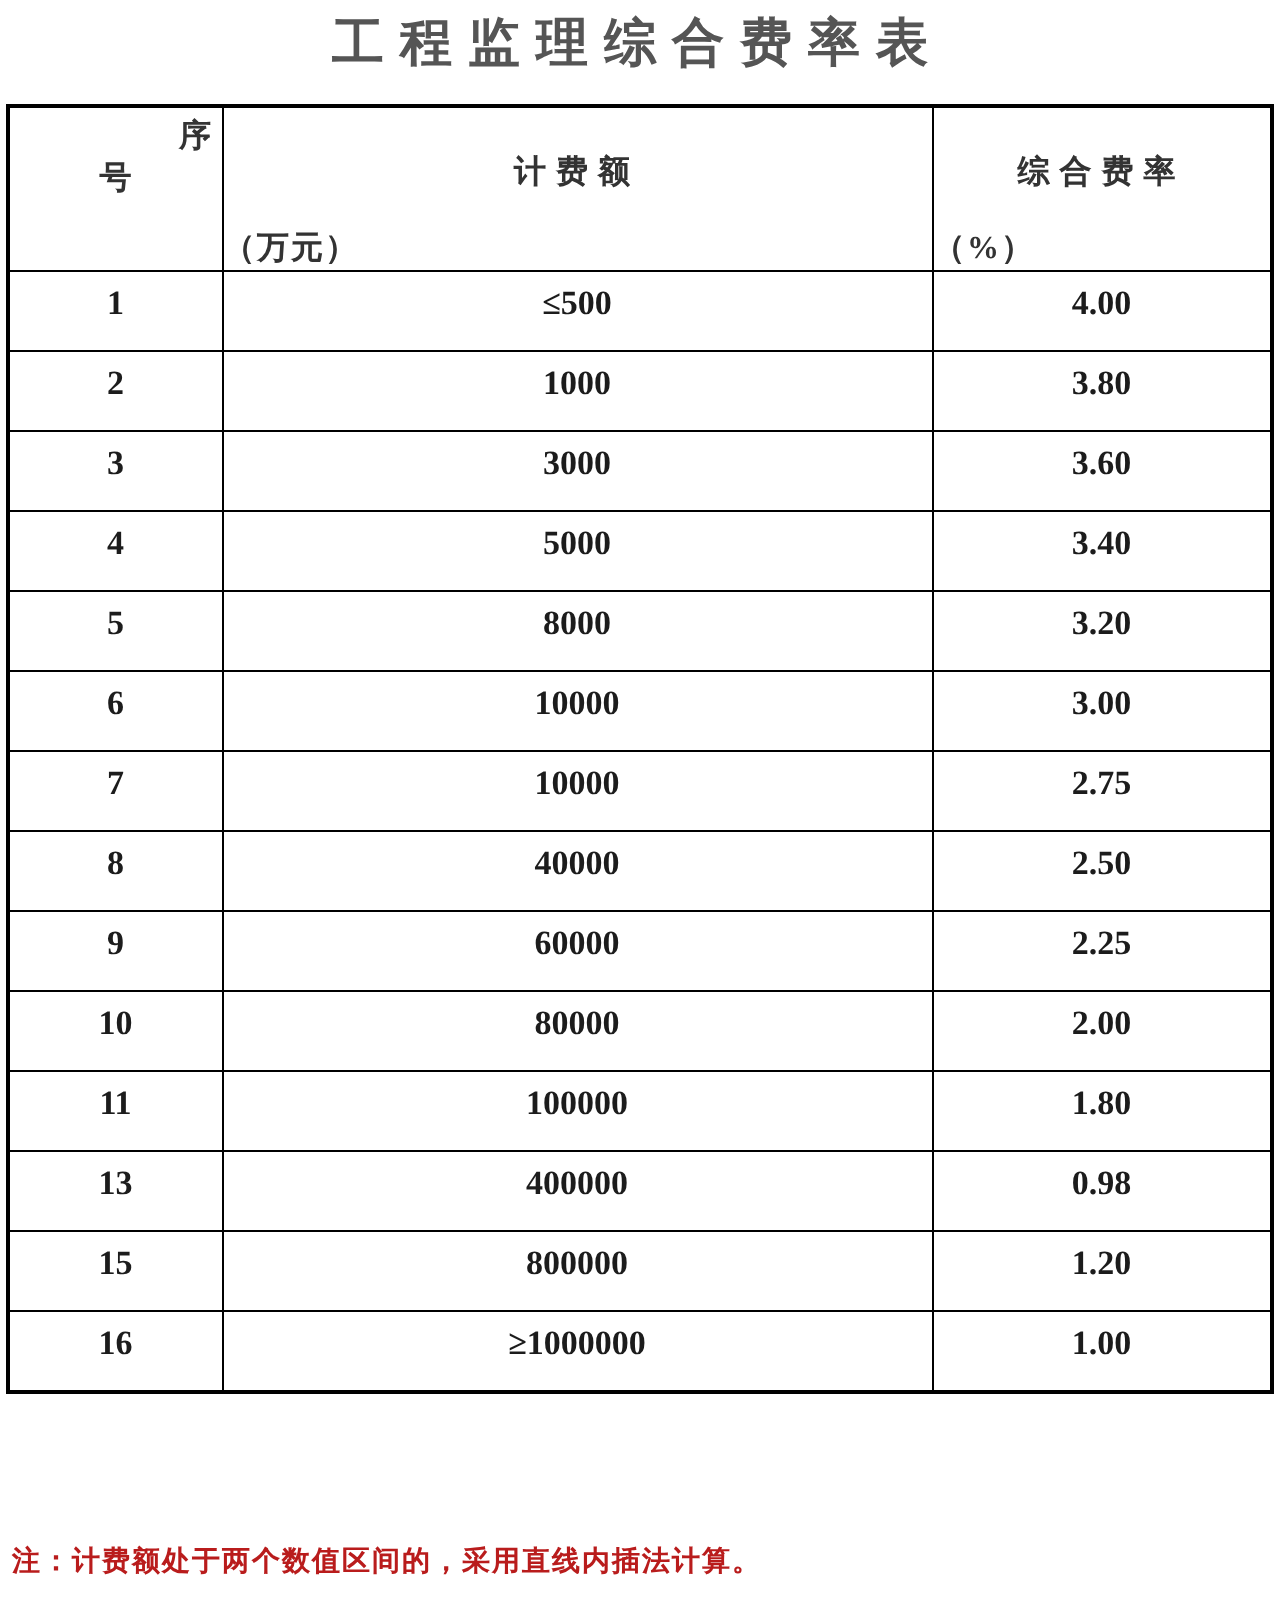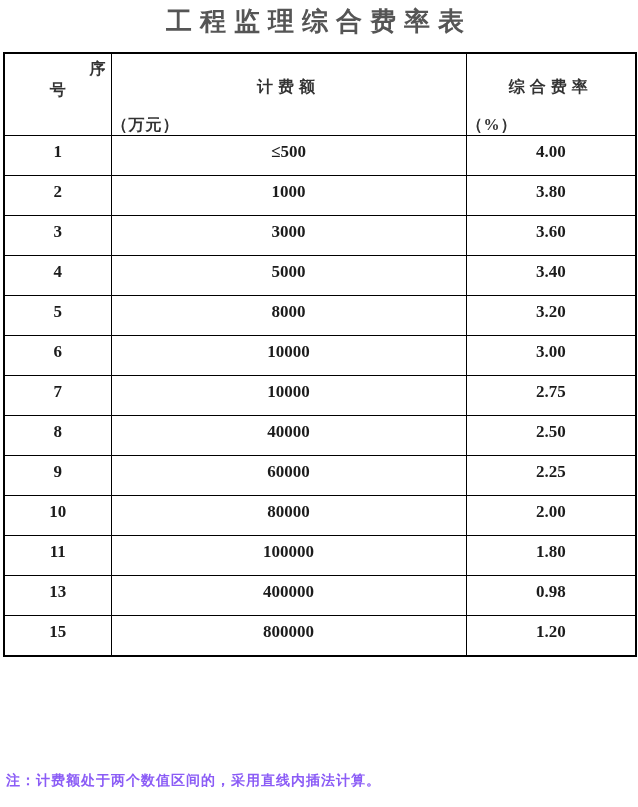--- a/index.html
+++ b/index.html
@@ -54,21 +54,21 @@
     padding-top: 6px;
     font-size: 17px;
     line-height: 20px;
     color: #1c1c1c;
   }
   .footnote {
     position: absolute;
     top: 772px;
     left: 6px;
     font-size: 14px;
-    color: #8b5cf6;
+    color: #b91c1c;
     letter-spacing: 1px;
     white-space: nowrap;
   }
 </style>
 </head>
 <body>
 
 <div class="page">
 
   <div class="doc-title">工程监理综合费率表</div>
@@ -154,18 +154,23 @@
         <tr class="data-row">
           <td>13</td>
           <td>400000</td>
           <td>0.98</td>
         </tr>
         <tr class="data-row">
           <td>15</td>
           <td>800000</td>
           <td>1.20</td>
         </tr>
+        <tr class="data-row">
+          <td>16</td>
+          <td>≥1000000</td>
+          <td>1.00</td>
+        </tr>
       </tbody>
   </table>
 
   <div class="footnote">注：计费额处于两个数值区间的，采用直线内插法计算。</div>
 
 </div>
 
 </body></html>

